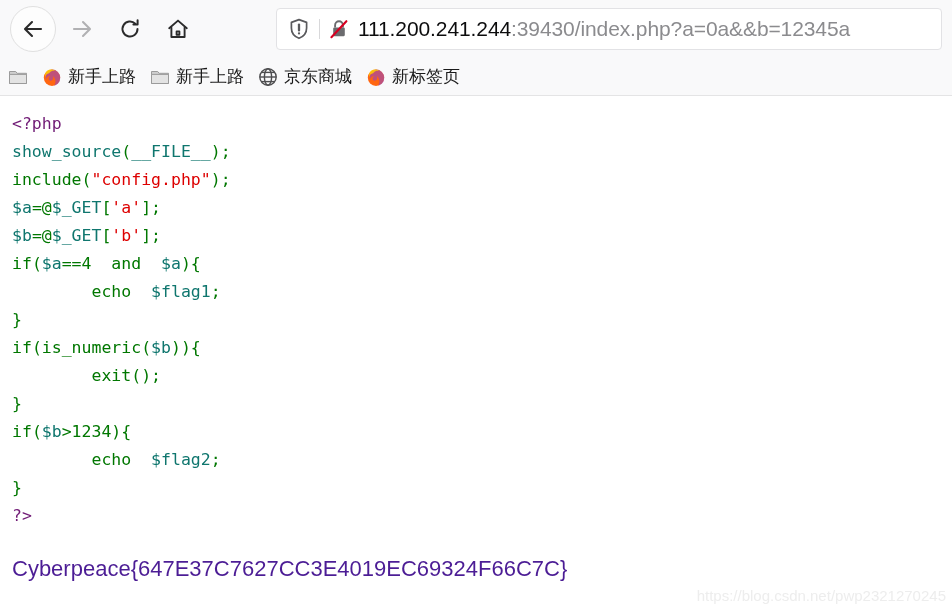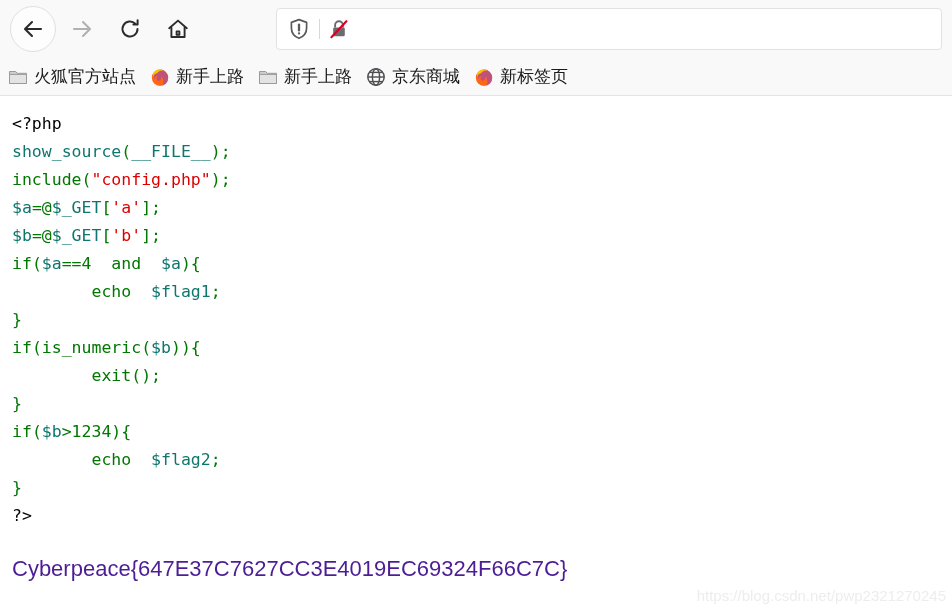--- a/index.html
+++ b/index.html
@@ -134,21 +134,21 @@
     font-family: "DejaVu Sans Mono", "Liberation Mono", monospace;
     font-size: 16.5px;
     line-height: 28px;
     white-space: pre;
     margin: 0;
     color: #000000;
   }
   .k  { color: #007700; }   
   .v  { color: #0f766e; }   
   .s  { color: #dd0000; }   
-  .tg { color: #000000; }   
+  .tg { color: #701a75; }   
 
   #flag-line {
     margin-top: 26px;
     font-size: 22px;
     color: #4c1d95;
     font-family: "Liberation Sans", sans-serif;
   }
 
   #watermark {
     position: absolute;
@@ -216,33 +216,33 @@
       <span class="urlbar-divider"></span>
 
       <span id="lock-icon-wrap">
         <svg width="22" height="22" viewBox="0 0 22 22">
           <path d="M7.1 9.6 V7.2 a3.9 3.9 0 0 1 7.8 0 V9.6" fill="none" stroke="#6b6b6e" stroke-width="1.9"></path>
           <rect x="5.2" y="9.6" width="11.6" height="8.6" rx="1.1" fill="#6b6b6e"></rect>
           <line x1="3.4" y1="19.2" x2="18.4" y2="3.2" stroke="#d70022" stroke-width="2.1" stroke-linecap="round"></line>
         </svg>
       </span>
 
+      <span id="url-text"><span class="host">111.200.241.244</span><span class="rest">:39430/index.php?a=0a&amp;&amp;b=12345a</span></span>
     </div>
   </div>
 
   <div id="bookmarks-bar">
 
     <div class="bookmark-item">
       <span class="bm-icon">
         <svg class="bm-icon" viewBox="0 0 20 20">
           <path d="M1.5 4.5 h6.2 l1.5 1.8 h9.3 v10.2 h-17 z" fill="#cfcfcf" stroke="#9b9b9b" stroke-width="1"></path>
           <path d="M1.5 7.4 h17 v9.1 h-17 z" fill="#e3e3e3" stroke="#9b9b9b" stroke-width="1"></path>
         </svg>
       </span>
-      <span class="bookmark-label">火狐官方站点</span>
     </div>
 
     <div class="bookmark-item">
       <span class="bm-icon">
         <svg class="bm-icon" viewBox="0 0 20 20">
           <circle cx="10" cy="10.8" r="8.2" fill="#ff6611"></circle>
           <path d="M10 2.6 a8.2 8.2 0 0 1 8.2 8.2 a8.2 8.2 0 0 1 -6 7.9 c2.4-3.6 1.2-7.6-1.4-9.6 c1.4 3 -.9 5.4 -3 4.3 c-2-1 -1.1-3.6 .5-4.4 c-2.3 .1 -3.9 1.5 -4.4 3.6 A8.2 8.2 0 0 1 10 2.6z" fill="#8a3fd1" opacity="0.55"></path>
           <path d="M5.4 3.6 c2.4-1.8 6.2-1.6 8.3 .6 c-2.3-.9-4.6-.3-5.9 1.3 c-1 1.2-2.6 1.1-3.6 2.3 c-.7 .9-.8 2-.5 3.1 c-1.3-2.6-.6-5.7 1.7-7.3z" fill="#ffd000" opacity="0.85"></path>
         </svg>
       </span>

